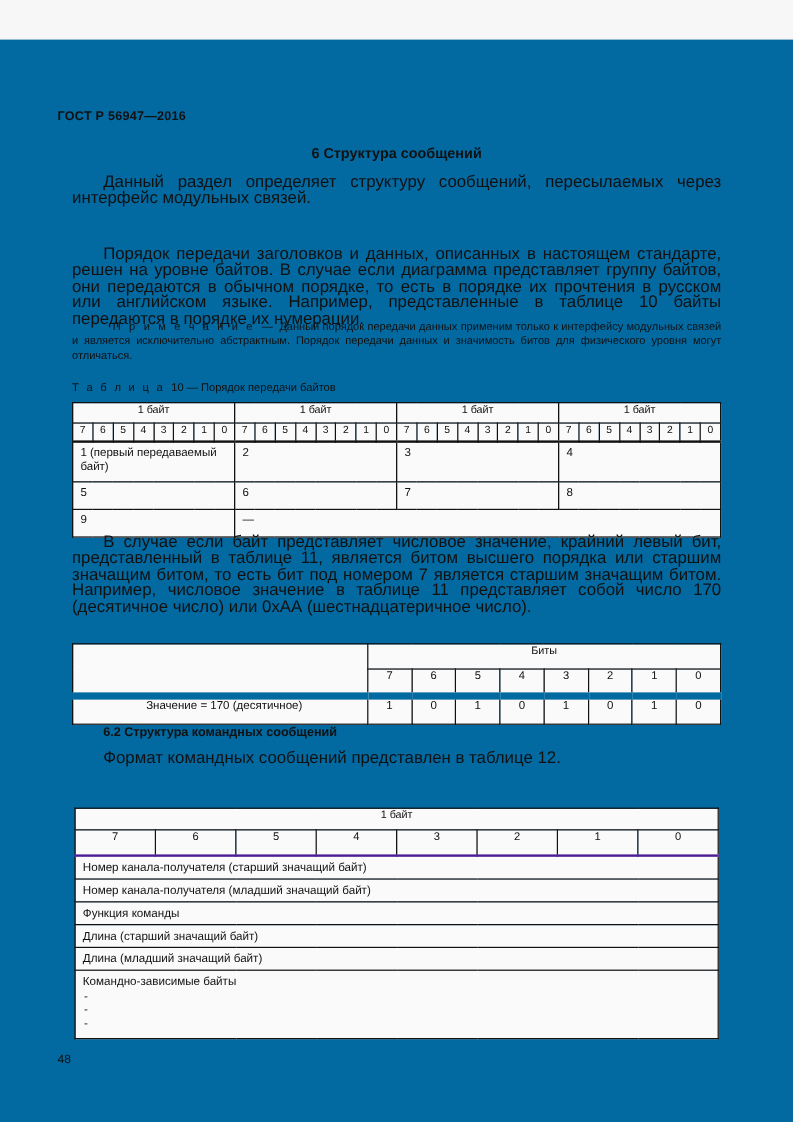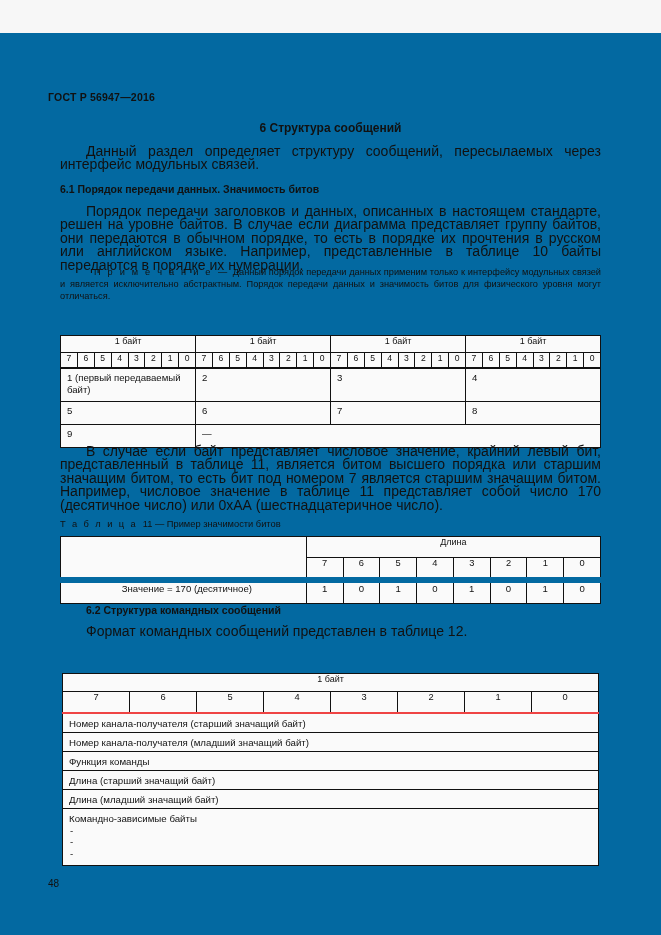--- a/index.html
+++ b/index.html
@@ -124,21 +124,21 @@
 
   
   #table-12 .hdr-byte { height: 17px; font-size: 9px; }
   #table-12 .bit-num { height: 20px; font-size: 9.3px; }
   #table-12 .row-cell {
     height: 18px;
     font-size: 9.7px;
     padding-left: 6px;
     vertical-align: middle;
   }
-  #table-12 .thick-top { border-top: 2px solid #ef4444; }
+  #table-12 .thick-top { border-top: 2px solid #4c1d95; }
   #table-12 .multi-cell {
     height: 52px;
     font-size: 9.7px;
     padding: 4px 0 0 6px;
     line-height: 11.5px;
   }
   .dots-line {
     display: block;
     font-size: 9.7px;
     line-height: 11.5px;
@@ -162,32 +162,32 @@
   <div class="doc-header">ГОСТ Р 56947—2016</div>
 
   <div class="section-title-wrap">
     <h2 class="section-title">6 Структура сообщений</h2>
   </div>
 
   <div class="blk" style="top:112px;">
     <p class="body-text">Данный раздел определяет структуру сообщений, пересылаемых через интерфейс модульных связей.</p>
   </div>
 
-  <div class="blk" style="top:150px;">
-    <h3 class="subsection-title">6.1 Порядок передачи данных. Значимость битов</h3>
-  </div>
 
   <div class="blk" style="top:172px;">
     <p class="body-text">Порядок передачи заголовков и данных, описанных в настоящем стандарте, решен на уровне байтов. В случае если диаграмма представляет группу байтов, они передаются в обычном порядке, то есть в порядке их прочтения в русском или английском языке. Например, представленные в таблице 10 байты передаются в порядке их нумерации.</p>
   </div>
 
   <div class="blk" style="top:233px;">
     <p class="note-text"><span class="note-lead">П р и м е ч а н и е</span>&nbsp; <span>—</span>&nbsp; <span>Данный порядок передачи данных применим только к интерфейсу модульных связей и является исключительно абстрактным. Порядок передачи данных и значимость битов для физического уровня могут отличаться.</span></p>
   </div>
 
+  <div class="blk" style="top:285px;">
+    <p class="tbl-caption"><span class="cap-word">Т а б л и ц а</span>&nbsp; <span>10</span> <span>—</span> <span>Порядок передачи байтов</span></p>
+  </div>
 
   <div class="blk" style="top:302px; width:541px;">
     <table class="gost" id="table-10">
       <colgroup>
         <col style="width:12.5%">
           <col style="width:12.5%">
           <col style="width:12.5%">
           <col style="width:12.5%">
         <col style="width:12.5%">
           <col style="width:12.5%">
@@ -279,41 +279,38 @@
           <td class="l data-cell data-cell-short" colspan="24">—</td>
         </tr>
       </tbody>
     </table>
   </div>
 
   <div class="blk" style="top:412px;">
     <p class="body-text">В случае если байт представляет числовое значение, крайний левый бит, представленный в таблице 11, является битом высшего порядка или старшим значащим битом, то есть бит под номером 7 является старшим значащим битом. Например, числовое значение в таблице 11 представляет собой число 170 (десятичное число) или 0хАА (шестнадцатеричное число).</p>
   </div>
 
-  <div class="blk" style="top:486px;">
-    <p class="tbl-caption"><span class="cap-word">Т а б л и ц а</span>&nbsp; <span>11</span> <span>—</span> <span>Пример значимости битов</span></p>
-  </div>
 
   <div class="blk" style="top:503px;">
     <table class="gost" id="table-11">
       <colgroup>
         <col style="width:45.5%">
         <col style="width:6.81%">
           <col style="width:6.81%">
           <col style="width:6.81%">
           <col style="width:6.81%">
         <col style="width:6.81%">
           <col style="width:6.81%">
           <col style="width:6.81%">
           <col style="width:6.81%">
       </colgroup>
       <tbody>
         <tr>
           <td rowspan="2"></td>
-          <td class="c hdr-bits" colspan="8">Длина</td>
+          <td class="c hdr-bits" colspan="8">Биты</td>
         </tr>
         <tr>
           <td class="c bit-num">7</td>
           <td class="c bit-num">6</td>
           <td class="c bit-num">5</td>
           <td class="c bit-num">4</td>
           <td class="c bit-num">3</td>
           <td class="c bit-num">2</td>
           <td class="c bit-num">1</td>
           <td class="c bit-num">0</td>

